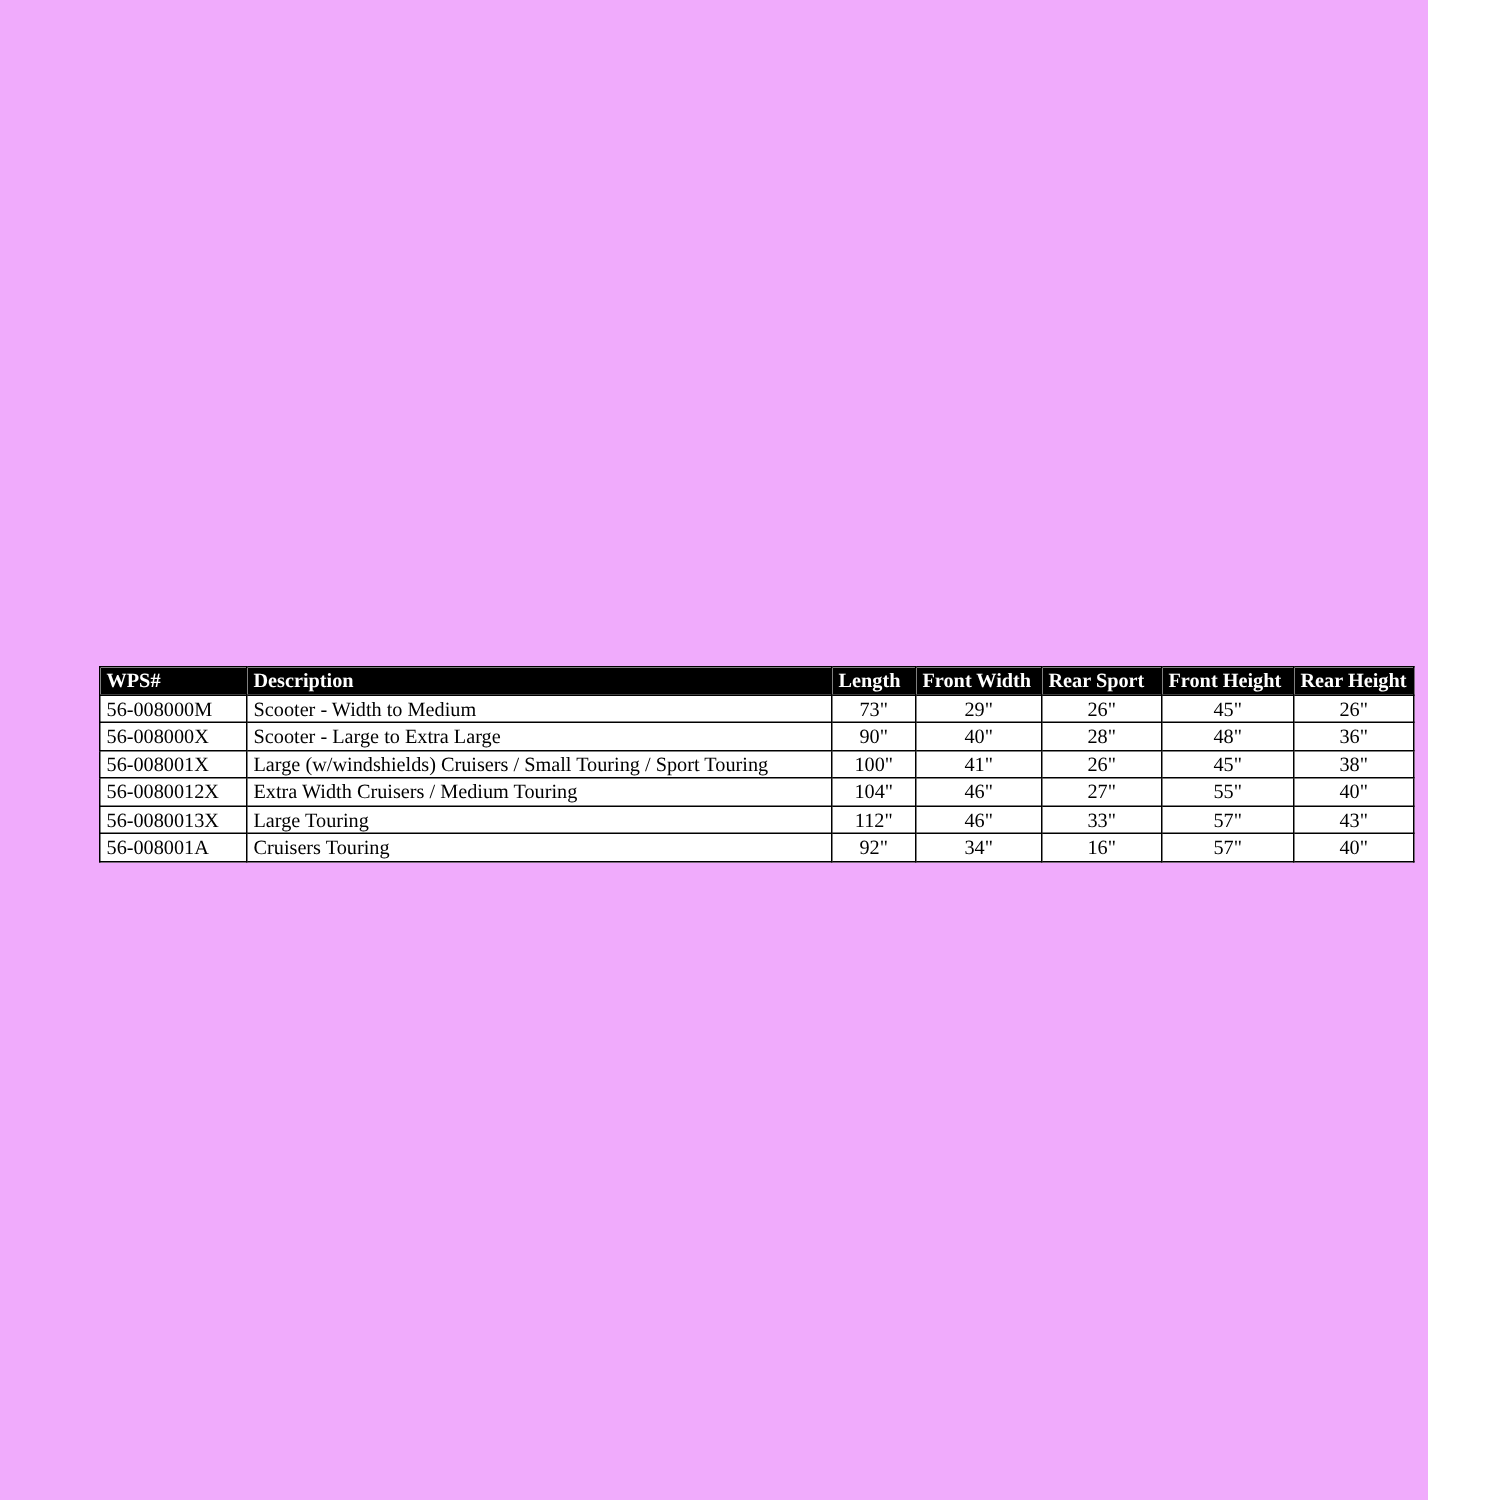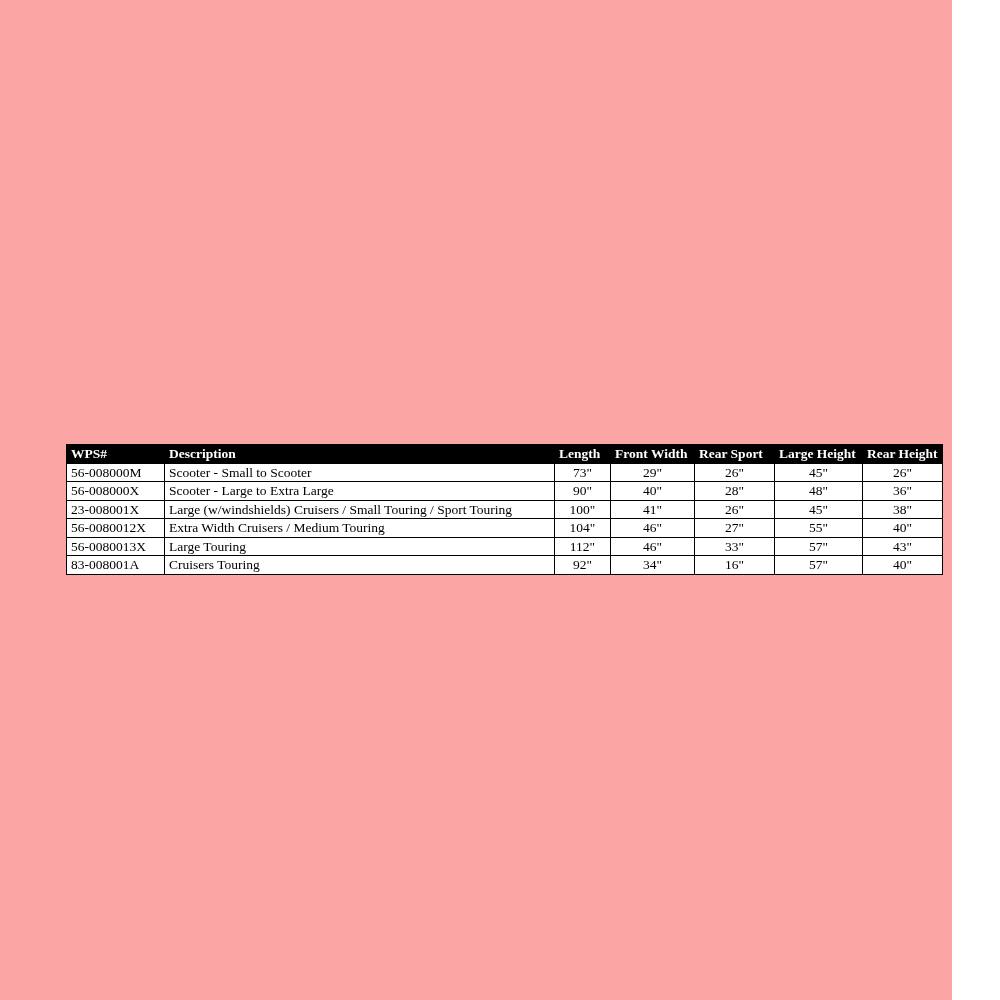--- a/index.html
+++ b/index.html
@@ -8,21 +8,21 @@
     width: 1000px;
     height: 1000px;
     background: #ffffff;
     font-family: "Liberation Serif", serif;
   }
 
   #page {
     position: relative;
     width: 952px;
     height: 1000px;
-    background: #fca5a5;
+    background: #f0abfc;
   }
 
   #sizing-table {
     position: absolute;
     left: 66px;
     top: 444px;
     width: 866px;
     border-collapse: collapse;
     table-layout: fixed;
     background: #ffffff;
@@ -87,45 +87,45 @@
       <col class="c-fheight">
       <col class="c-rheight">
     </colgroup>
     <thead>
       <tr>
         <th>WPS#</th>
         <th>Description</th>
         <th class="num">Length</th>
         <th class="num">Front Width</th>
         <th class="num">Rear Sport</th>
-        <th class="num">Large Height</th>
+        <th class="num">Front Height</th>
         <th class="num">Rear Height</th>
       </tr>
     </thead>
     <tbody id="table-body">
         <tr>
           <td>56-008000M</td>
-          <td>Scooter - Small to Scooter</td>
+          <td>Scooter - Width to Medium</td>
           <td class="num">73"</td>
           <td class="num">29"</td>
           <td class="num">26"</td>
           <td class="num">45"</td>
           <td class="num">26"</td>
         </tr>
         <tr>
           <td>56-008000X</td>
           <td>Scooter - Large to Extra Large</td>
           <td class="num">90"</td>
           <td class="num">40"</td>
           <td class="num">28"</td>
           <td class="num">48"</td>
           <td class="num">36"</td>
         </tr>
         <tr>
-          <td>23-008001X</td>
+          <td>56-008001X</td>
           <td>Large (w/windshields) Cruisers / Small Touring / Sport Touring</td>
           <td class="num">100"</td>
           <td class="num">41"</td>
           <td class="num">26"</td>
           <td class="num">45"</td>
           <td class="num">38"</td>
         </tr>
         <tr>
           <td>56-0080012X</td>
           <td>Extra Width Cruisers / Medium Touring</td>
@@ -138,21 +138,21 @@
         <tr>
           <td>56-0080013X</td>
           <td>Large Touring</td>
           <td class="num">112"</td>
           <td class="num">46"</td>
           <td class="num">33"</td>
           <td class="num">57"</td>
           <td class="num">43"</td>
         </tr>
         <tr>
-          <td>83-008001A</td>
+          <td>56-008001A</td>
           <td>Cruisers Touring</td>
           <td class="num">92"</td>
           <td class="num">34"</td>
           <td class="num">16"</td>
           <td class="num">57"</td>
           <td class="num">40"</td>
         </tr>
       </tbody>
   </table>
 

